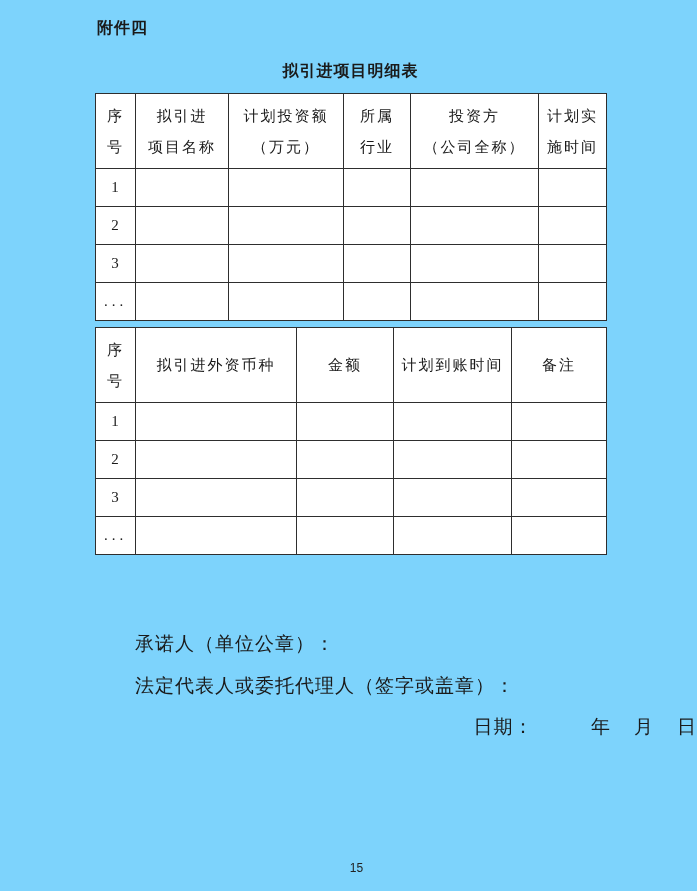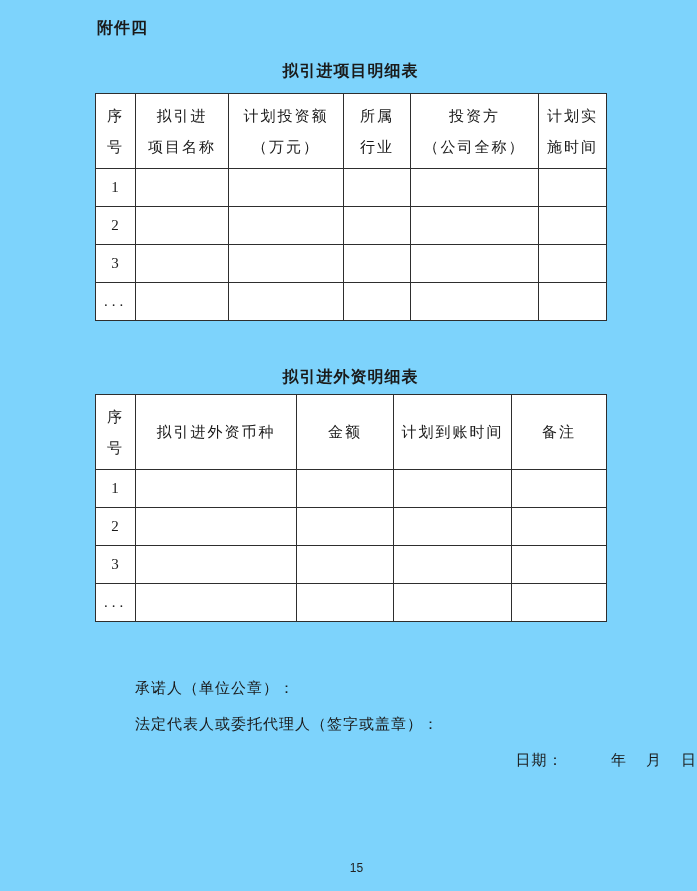--- a/index.html
+++ b/index.html
@@ -57,21 +57,21 @@
     flex-direction: column;
     justify-content: space-around;
     align-items: center;
     letter-spacing: 2px;
     line-height: 1.2;
     padding: 6px 0;
   }
   .hcell span:empty { display: none; }
   .idx-cell { font-size: 14px; letter-spacing: 1px; }
   .idx-ellipsis { letter-spacing: 4px; font-size: 14px; }
-  .signature { margin-top: 56px; margin-left: 40px; font-size: 15px; letter-spacing: 1px; }
+  .signature { margin-top: 76px; margin-left: 40px; font-size: 19px; letter-spacing: 1px; }
   .sig-line { line-height: 1.4; }
   .sig-line + .sig-line { margin-top: 15px; }
   .date-line { margin-top: 45px; white-space: pre; text-align: right; }
   .page-number {
     position: absolute;
     left: 16px;
     right: 0;
     bottom: 16px;
     text-align: center;
     font-size: 12px;
@@ -167,21 +167,20 @@
               <td></td>
               <td></td>
               <td></td>
               <td></td>
           </tr>
         </tbody>
       </table>
     </div>
 
     <div class="table-block">
-      <div class="table-title title-foreign">拟引进外资明细表</div>
       <table class="grid grid-foreign">
         <colgroup>
           <col style="width:40px">
             <col style="width:161px">
             <col style="width:97px">
             <col style="width:118px">
             <col style="width:95px">
         </colgroup>
         <tbody>
           <tr>

